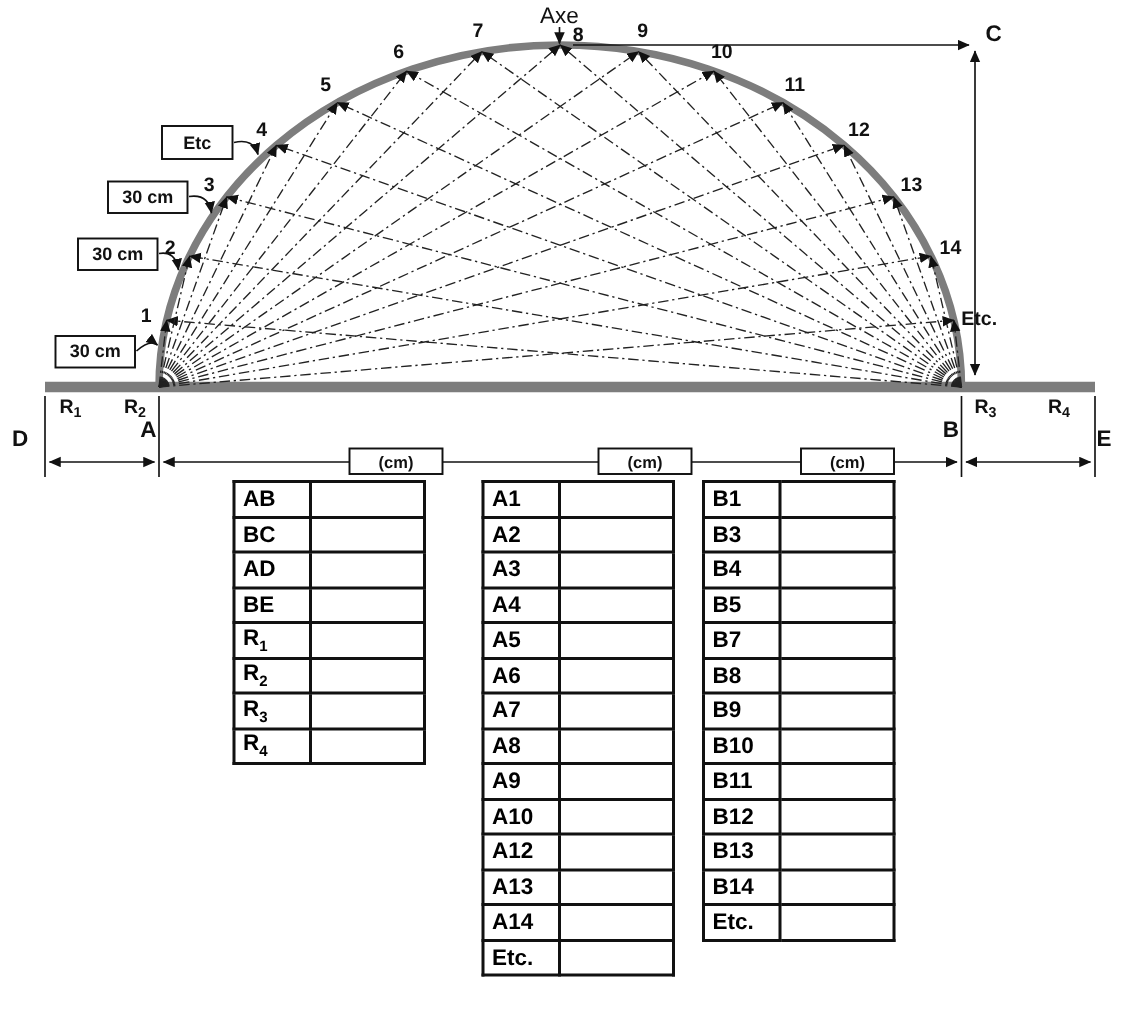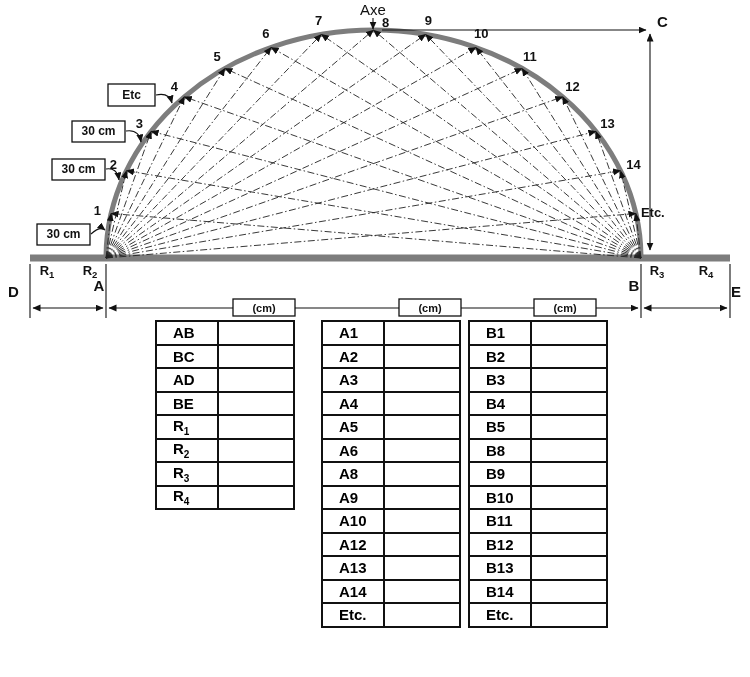--- a/index.html
+++ b/index.html
@@ -11,21 +11,21 @@
   .rlbl{font-size:13px;font-weight:bold;}
   .ptlbl{font-size:13px;font-weight:bold;}
   .boxlbl{font-size:12px;font-weight:bold;}
   .cmlbl{font-size:11px;font-weight:bold;}
   .fan{stroke:#222;stroke-width:0.9;stroke-dasharray:7 2.5 1.5 2.5;fill:none;}
   .thin{stroke:#111;stroke-width:1.1;fill:none;}
   .annbox{fill:#ffffff;stroke:#111;stroke-width:1.3;}
   .curve{fill:none;stroke:#111;stroke-width:1.1;}
   table{position:absolute;border-collapse:collapse;font-weight:bold;font-size:15px;background:#fff;}
   td{border:2px solid #111;height:21.5px;padding:0;box-sizing:content-box;}
-  .lbl-cell{width:44px;padding-left:16px;}
+  .lbl-cell{width:44px;padding-left:5px;}
   .val-cell{width:74px;}
   sub{font-size:10px;}
   #t1{left:155px;top:320px;}
   #t2{left:321px;top:320px;}
   #t3{left:468px;top:320px;}
 </style>
 </head>
 <body>
 
 <div class="page">
@@ -203,20 +203,24 @@
         </tr>
         <tr>
           <td class="lbl-cell">A5</td>
           <td class="val-cell"></td>
         </tr>
         <tr>
           <td class="lbl-cell">A6</td>
           <td class="val-cell"></td>
         </tr>
         <tr>
+          <td class="lbl-cell">A7</td>
+          <td class="val-cell"></td>
+        </tr>
+        <tr>
           <td class="lbl-cell">A8</td>
           <td class="val-cell"></td>
         </tr>
         <tr>
           <td class="lbl-cell">A9</td>
           <td class="val-cell"></td>
         </tr>
         <tr>
           <td class="lbl-cell">A10</td>
           <td class="val-cell"></td>
@@ -239,33 +243,33 @@
         </tr>
       </tbody>
     </table>
   <table id="t3">
       <tbody id="tbody-2">
         <tr>
           <td class="lbl-cell">B1</td>
           <td class="val-cell"></td>
         </tr>
         <tr>
-          <td class="lbl-cell">B2</td>
-          <td class="val-cell"></td>
-        </tr>
-        <tr>
           <td class="lbl-cell">B3</td>
           <td class="val-cell"></td>
         </tr>
         <tr>
           <td class="lbl-cell">B4</td>
           <td class="val-cell"></td>
         </tr>
         <tr>
           <td class="lbl-cell">B5</td>
+          <td class="val-cell"></td>
+        </tr>
+        <tr>
+          <td class="lbl-cell">B7</td>
           <td class="val-cell"></td>
         </tr>
         <tr>
           <td class="lbl-cell">B8</td>
           <td class="val-cell"></td>
         </tr>
         <tr>
           <td class="lbl-cell">B9</td>
           <td class="val-cell"></td>
         </tr>

